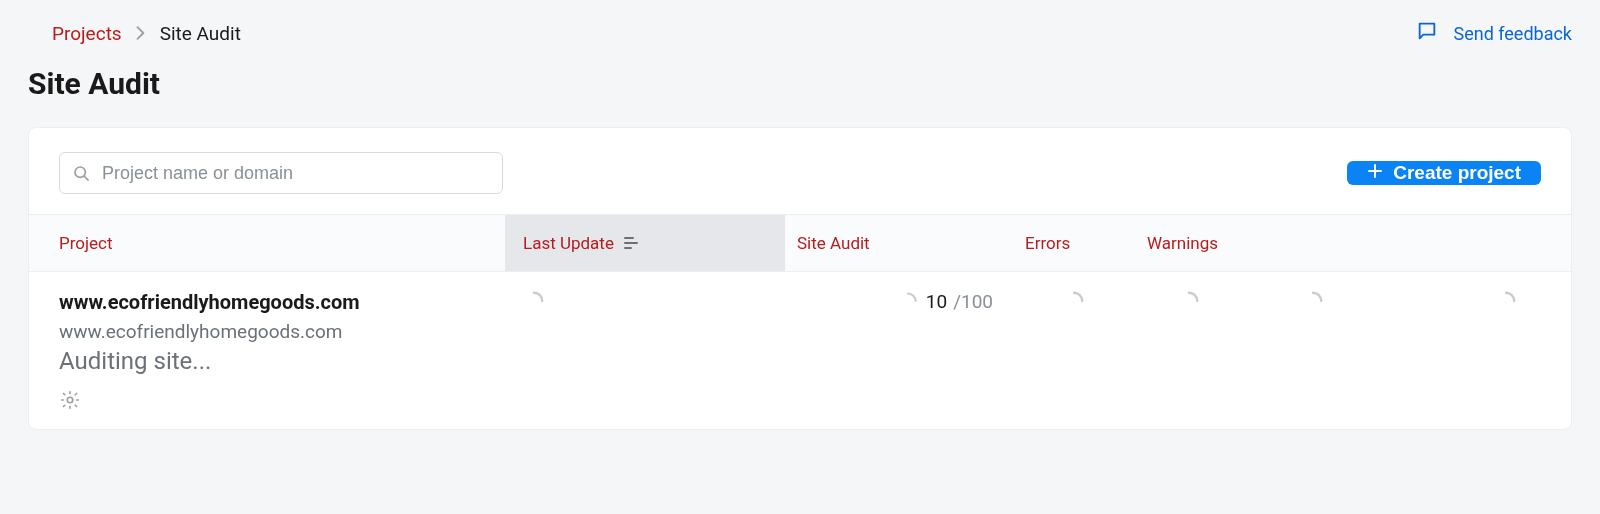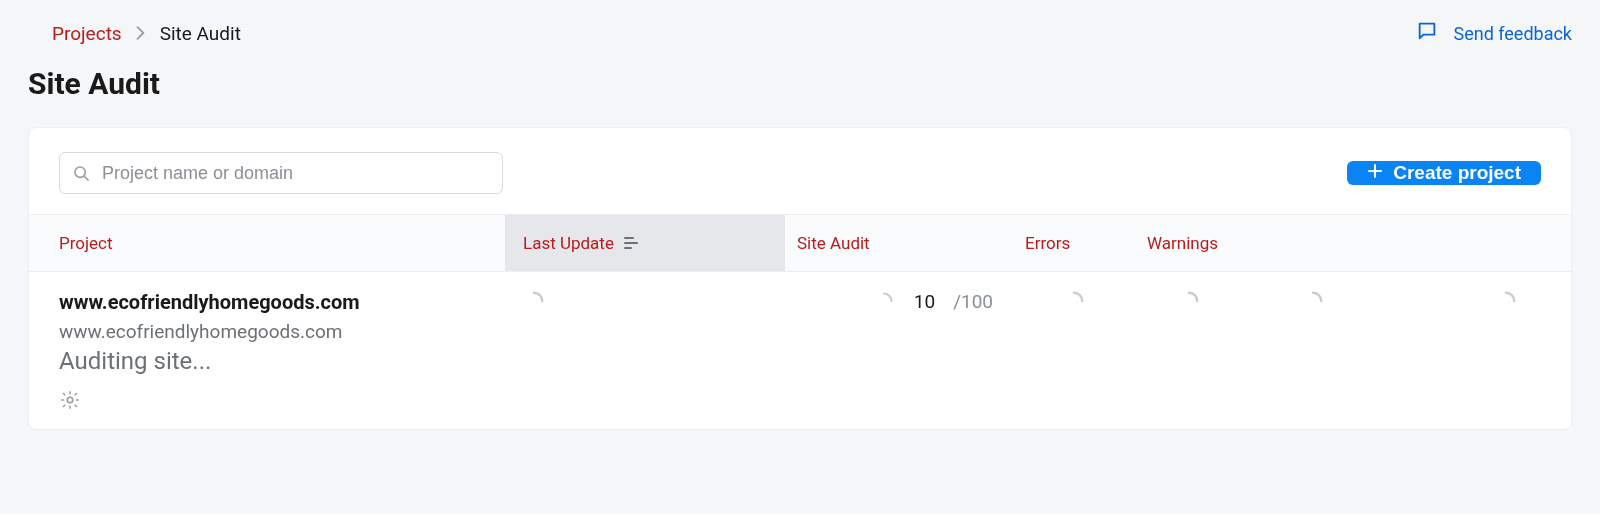--- a/index.html
+++ b/index.html
@@ -58,21 +58,21 @@
   .cell.centerish { padding: 0 12px; display:flex; justify-content:center; align-items:flex-start; }
   .cell.pages { padding: 0 12px; display:flex; justify-content:flex-end; align-items:flex-start; padding-right: 20px; }
   .proj-name { font-weight: 700; font-size: 20px; color: #1a1a1a; }
   .proj-domain { font-size: 19px; color: #6b7177; margin-top: 6px; }
   .proj-status { font-size: 24px; color: #6b7177; line-height: 1.5; }
   .gear { margin-top: 10px; color: #9aa0a6; }
   .gear svg { width: 22px; height: 22px; }
   .spinner { width: 22px; height: 22px; display:inline-block; }
   .spinner svg { width: 22px; height: 22px; }
   .spinner.sm svg { width: 20px; height: 20px; }
-  .pages-val { display:flex; align-items:center; gap:18px; font-size: 19px; }
+  .pages-val { display:flex; align-items:center; gap:6px; font-size: 19px; }
   .pages-val .done { color: #1a1a1a; }
   .pages-val .total { color: #8a9097; }
   @keyframes spin { to { transform: rotate(360deg); } }
   .spin { animation: spin 0.9s linear infinite; transform-origin: center; display:inline-block; }
 </style>
 </head>
 <body>
 
 <div class="page">
   <div class="topbar">

